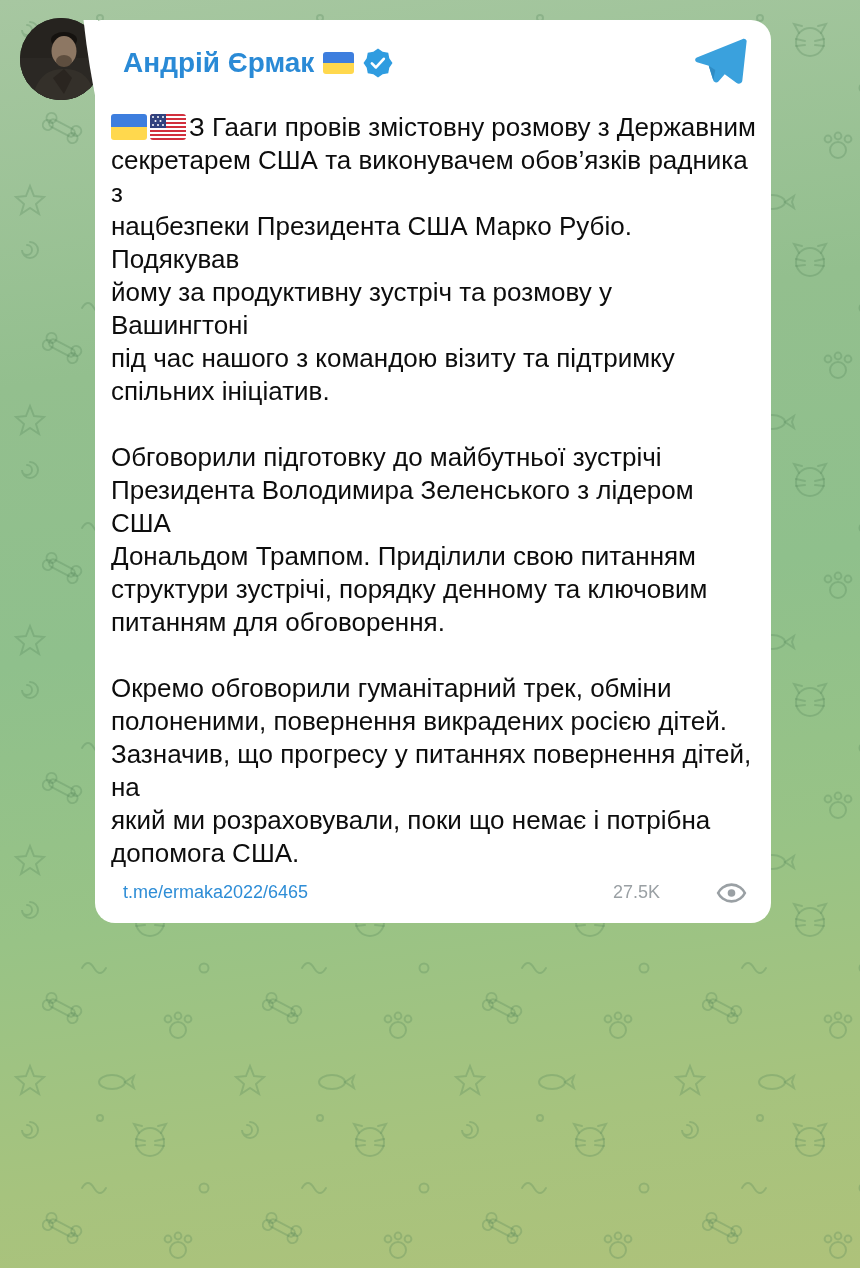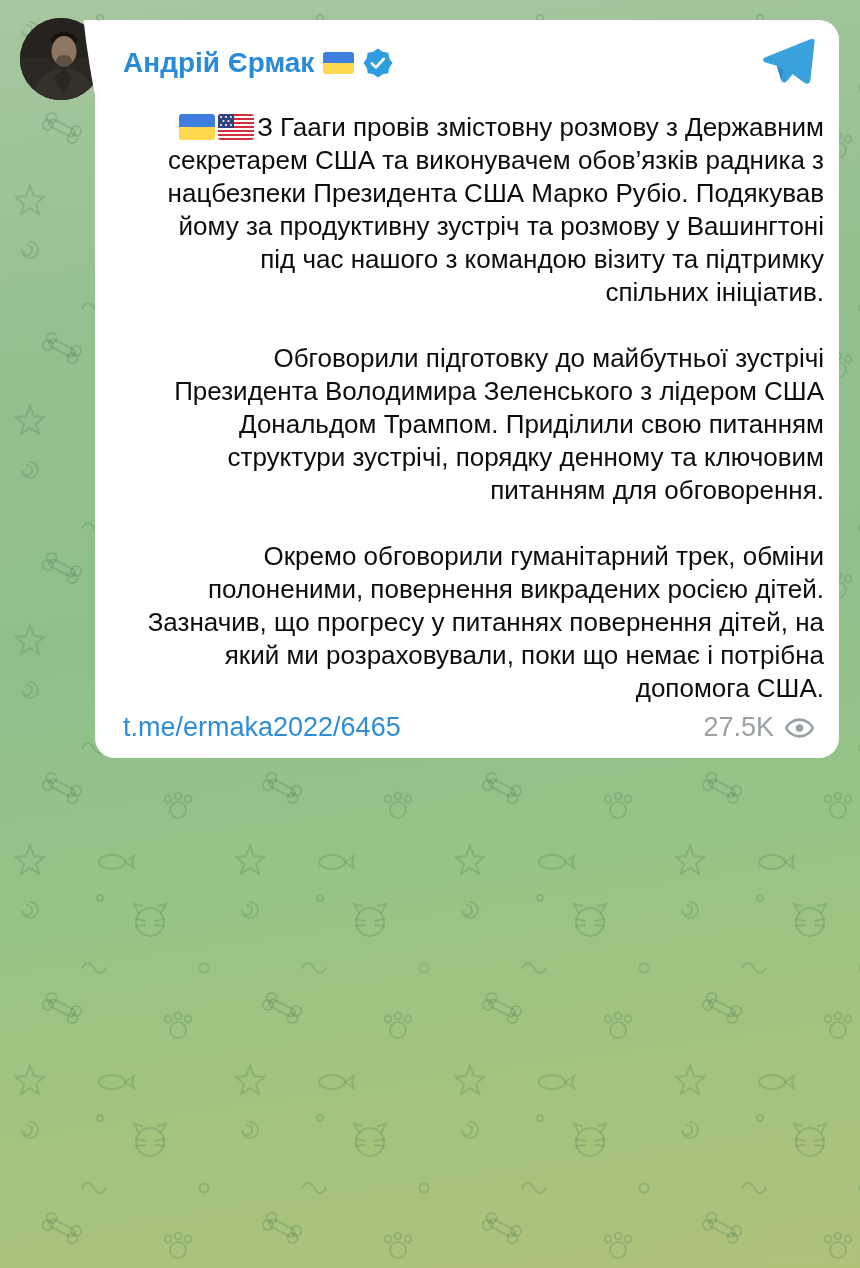--- a/index.html
+++ b/index.html
@@ -9,47 +9,46 @@
     background:linear-gradient(172deg,#a7c7a1 0%,#93bf8e 28%,#8fc08c 48%,#98c386 68%,#a6c37e 86%,#aec27a 100%);
   }
   .doodle-layer{position:absolute;inset:0;width:860px;height:1268px;}
   
   .avatar{
     position:absolute;left:20px;top:18px;width:82px;height:82px;border-radius:50%;
     overflow:hidden;background:#26231f;
   }
   
   .card{
-    position:absolute;left:95px;top:20px;width:744px;box-sizing:border-box;
+    position:absolute;left:95px;top:20px;width:676px;box-sizing:border-box;
     background:#ffffff;border-radius:6px 20px 20px 20px;
     padding:0 0 14px 0;
-    text-align:right;
   }
   .tail{position:absolute;left:-13px;top:0;width:16px;height:90px;}
   .card-header{
     display:flex;align-items:center;padding:18px 24px 0 28px;
   }
   .channel-name{
     font-size:28px;font-weight:700;color:#2a8ad6;line-height:34px;white-space:nowrap;
   }
   .flag{display:inline-block;vertical-align:-3px;border-radius:3px;overflow:hidden;line-height:0;}
   .flag.name-flag{margin-left:9px;}
   .flag.msg-flag{margin-right:3px;vertical-align:-4px;}
   .badge{margin-left:9px;line-height:0;}
   .plane{margin-left:auto;margin-top:-4px;line-height:0;}
   .msg{
-    margin-top:23px;padding:0 15px 0 28px;
+    margin-top:23px;padding:0 15px 0 16px;
     font-size:26px;line-height:33px;color:#0d0d0d;
   }
   .para{margin:0 0 33px 0;}
   .para:last-child{margin-bottom:0;}
   .para-text{white-space:pre-line;}
   .footer{
     display:flex;align-items:center;margin-top:6px;padding:0 24px 0 28px;
-    font-size:27px;line-height:33px;
+    font-size:18px;line-height:33px;gap:46px;
   }
   .post-link{color:#2e8dd6;text-decoration:none;margin-right:auto;}
   .views{color:#9aa0a4;}
   .eye{margin-left:10px;line-height:0;}
   .date{color:#9aa0a4;margin-left:26px;}
 </style>
 </head>
 <body>
 
 <svg class="doodle-layer" xmlns="http://www.w3.org/2000/svg">

